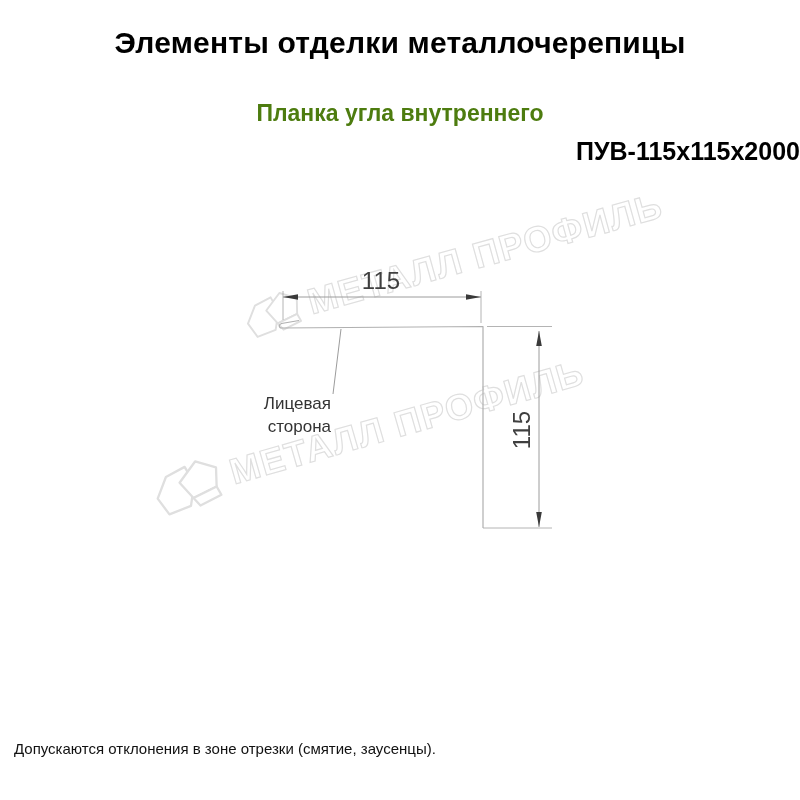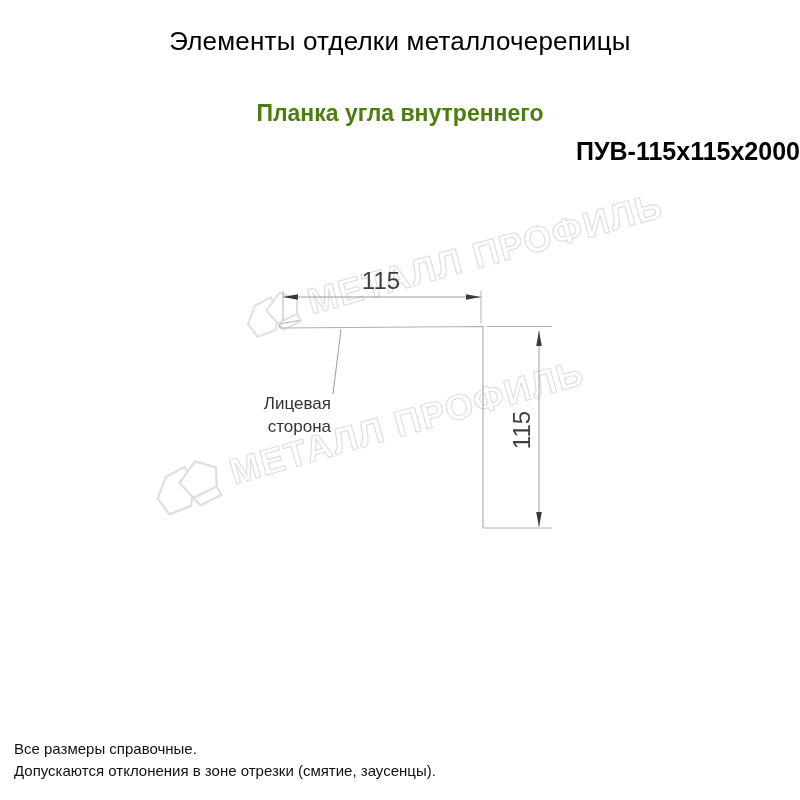--- a/index.html
+++ b/index.html
@@ -3,21 +3,21 @@
 <meta charset="utf-8">
 <style>
   html,body{margin:0;padding:0;}
   body{
     width:800px;height:800px;position:relative;overflow:hidden;
     background:#ffffff;
     font-family:"Liberation Sans","DejaVu Sans",sans-serif;
   }
   .page-title{
     position:absolute;left:0;top:26px;width:800px;
-    text-align:center;font-size:26px;font-weight:400;color:#000;
+    text-align:center;font-size:30px;font-weight:700;color:#000;
     letter-spacing:.2px;
   }
   .product-name{
     position:absolute;left:0;top:100px;width:800px;
     text-align:center;font-size:23px;font-weight:700;color:#4d7c0f;
   }
   .product-sku{
     position:absolute;left:0;top:137px;width:800px;
     text-align:right;font-size:25px;font-weight:700;color:#000;
   }
@@ -96,15 +96,14 @@
   <polygon class="arrowhead" points="539,331 536.2,346 541.8,346"></polygon>
   <polygon class="arrowhead" points="539,527 536.2,512 541.8,512"></polygon>
   <text class="dim-text" x="524" y="430" text-anchor="middle" dominant-baseline="middle" transform="rotate(-90 524 430)">115</text>
 
   <path class="leader-line" d="M 341 329 L 333 394"></path>
   <text class="face-text" x="331" y="409" text-anchor="end">Лицевая</text>
   <text class="face-text" x="331" y="432" text-anchor="end">сторона</text>
 </svg>
 
 <div class="footer">
-  <div>Все размеры справочные.</div>
   <div>Допускаются отклонения в зоне отрезки (смятие, заусенцы).</div>
 </div>
 
 </body></html>

